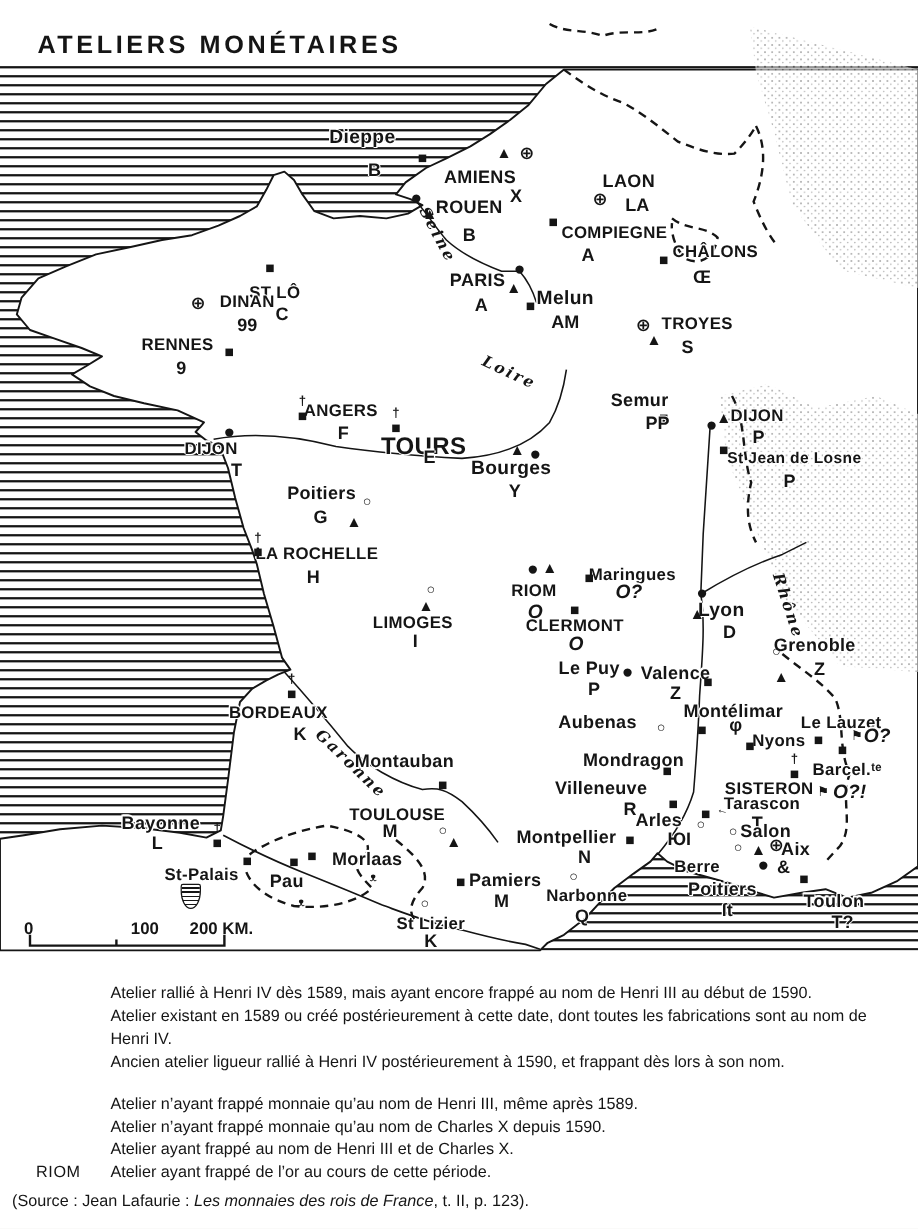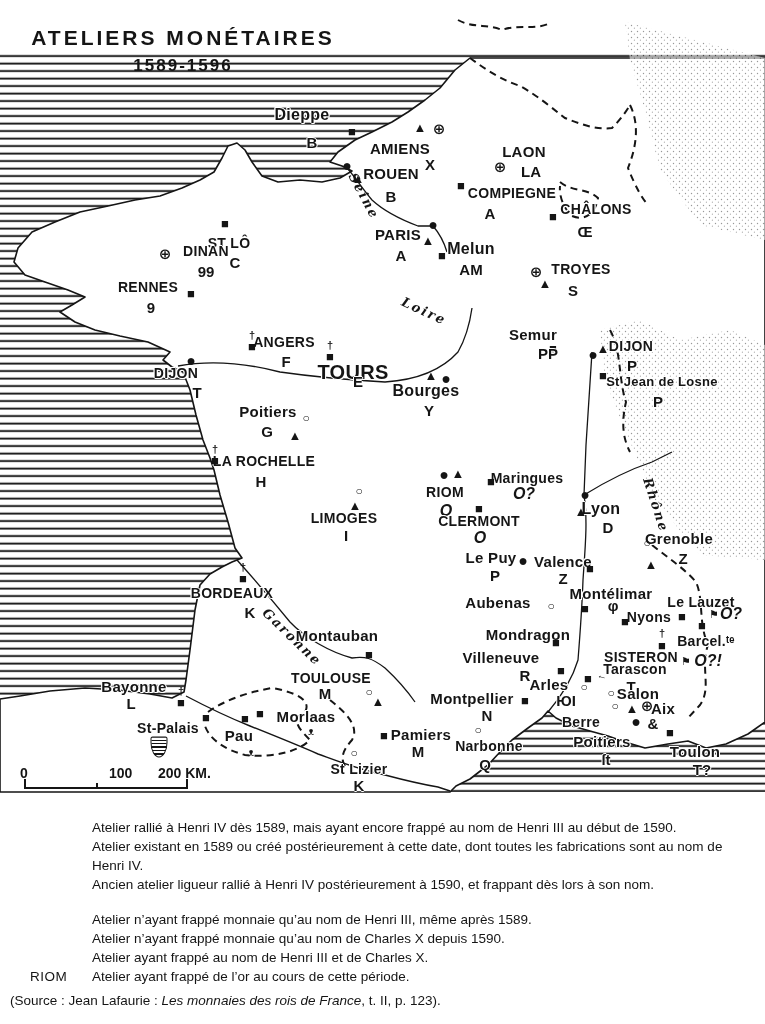--- a/index.html
+++ b/index.html
@@ -70,21 +70,20 @@
         <path d="M330,700 C345,712 360,726 352,740 C343,750 340,758 345,766"></path>
         <path d="M458,20 C472,28 488,24 502,30 C518,24 534,30 548,24"></path>
       </g>
       <g fill="none" stroke="#151515" stroke-width="2">
         <path d="M25,779 L25,788 L187,788 L187,779 M97,783 L97,788"></path>
       </g>
     </svg>
 
     <div class="title">
       <div class="t1">ATELIERS MONÉTAIRES</div>
-      <div class="t2">1589-1596</div>
     </div>
 
     <div id="city-layer">
         <div>
           <span class="clab" style="left: 302px; top: 115px; font-size: 16px;">Dieppe</span>
           <span class="cmark s-square" style="left: 352px; top: 131px;">■</span>
           <span class="clet" style="left: 312px; top: 142px;">B</span>
         </div>
         <div>
           <span class="clab" style="left: 400px; top: 148px;">AMIENS</span>

